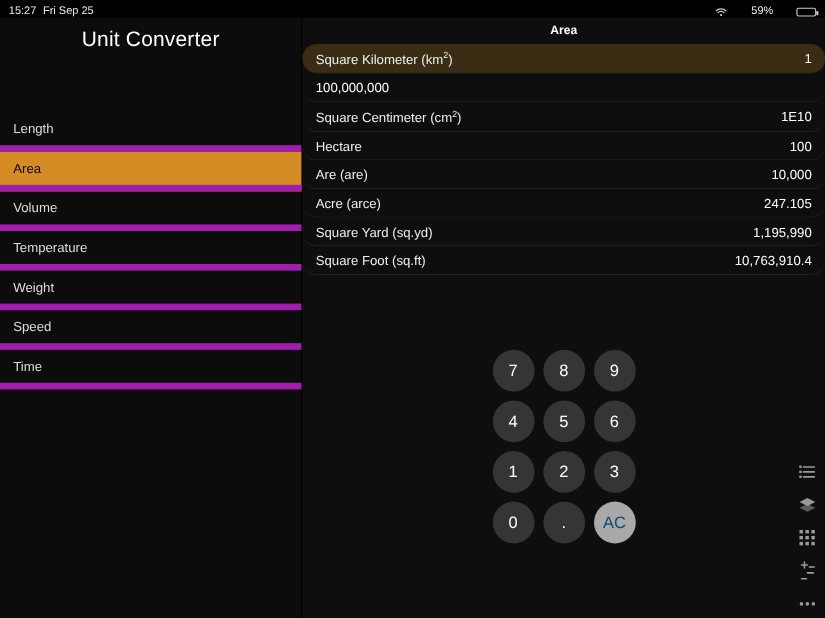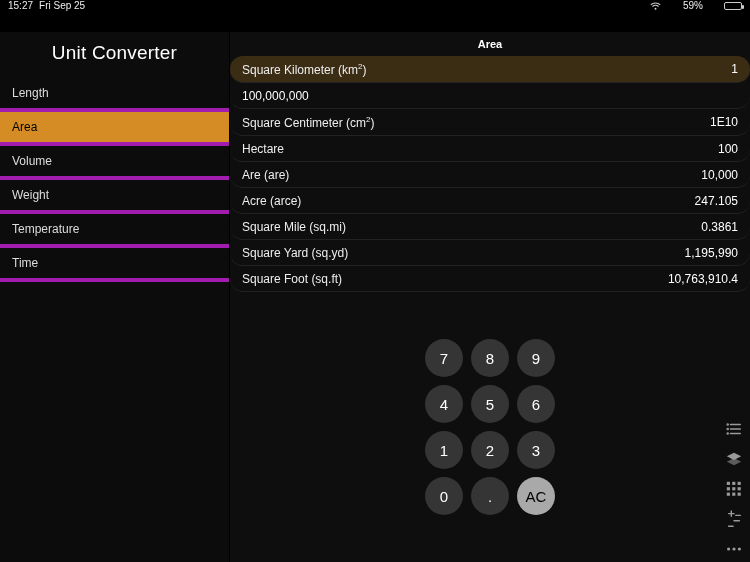--- a/index.html
+++ b/index.html
@@ -1,50 +1,50 @@
 <!DOCTYPE html>
 <html><head>
 <meta charset="utf-8">
 <style>
   * { margin: 0; padding: 0; box-sizing: border-box; font-family: -apple-system, "Helvetica Neue", Arial, sans-serif; }
   html, body { width: 750px; height: 562px; background: #000; color: #fff; overflow: hidden; }
   .root { display: flex; flex-direction: column; width: 100%; height: 100%; }
 
   
-  .status-bar { height: 32px; display: flex; align-items: flex-start; justify-content: space-between; padding: 0 8px; font-size: 10px; color: #eee; }
+  .status-bar { height: 16px; display: flex; align-items: flex-end; justify-content: space-between; padding: 0 8px; font-size: 10px; color: #eee; }
   .status-left { display: flex; gap: 6px; }
   .status-right { display: flex; align-items: center; gap: 21px; }
   .wifi-icon, .battery-icon { display: inline-flex; }
   .battery { width: 18px; height: 8px; border: 1px solid #ccc; border-radius: 2px; position: relative; }
   .battery::after { content: ""; position: absolute; right: -3px; top: 2px; width: 2px; height: 4px; background: #ccc; border-radius: 1px; }
   .battery-fill { height: 100%; width: 59%; background: #ccc; border-radius: 1px; }
 
   .body { flex: 1; display: flex; min-height: 0; }
 
   
-  .sidebar { width: 230px; background: #0c0c0c; display: flex; flex-direction: column; border-right: 1px solid #000; }
+  .sidebar { width: 275px; background: #0c0c0c; display: flex; flex-direction: column; border-right: 1px solid #000; gap: 40px; }
   .app-title { font-size: 19px; font-weight: 400; text-align: center; padding: 10px 0 14px 0; letter-spacing: 0.2px; }
   .cat-list { display: flex; flex-direction: column; }
-  .cat-item { font-size: 12px; color: #ddd; padding: 8px 12px; border-bottom: 4px solid #a21caf; cursor: pointer; }
+  .cat-item { font-size: 12px; color: #ddd; padding: 8px 12px; border-bottom: 6px solid #a21caf; cursor: pointer; }
   .cat-item.selected { background: #d58c24; color: #000; }
 
   
   .main { flex: 1; display: flex; flex-direction: column; background: #0e0e0e; min-width: 0; }
   .main-header { text-align: center; font-size: 11px; font-weight: 600; color: #fff; padding: 6px 0; }
   .unit-list { display: flex; flex-direction: column; }
   .unit-row { display: flex; justify-content: space-between; align-items: center; padding: 5.5px 12px; font-size: 12px; color: #eee; border-bottom: 1px solid #222; cursor: pointer; border-radius: 13px; }
   .unit-row.selected { background: #3a2d14; }
   .unit-label sup { font-size: 8px; }
   .unit-value { color: #fff; }
 
   
   .keypad-area { flex: 1; position: relative; display: flex; align-items: center; justify-content: center; }
   .keypad { display: grid; grid-template-columns: repeat(3, 38px); grid-auto-rows: 38px; gap: 8px; }
   .key { width: 38px; height: 38px; border-radius: 50%; background: #353535; color: #fff; font-size: 15px; display: flex; align-items: center; justify-content: center; cursor: pointer; user-select: none; }
-  .key.op { background: #a9a9a9; color: #000000; }
+  .key.op { background: #a9a9a9; color: #0c4a6e; }
 
   
   .tools { position: absolute; right: 6px; bottom: 4px; display: flex; flex-direction: column; gap: 12px; align-items: center; }
   .tool { width: 20px; height: 18px; color: #9a9a9a; cursor: pointer; display: flex; align-items: center; justify-content: center; }
   .tool svg { width: 18px; height: 18px; }
 </style>
 </head>
 <body>
 
 <div class="root">
@@ -66,22 +66,23 @@
   </div>
 
   <div class="body">
 
     <div class="sidebar">
       <div class="app-title">Unit Converter</div>
       <div class="cat-list" id="cat-list">
           <div class="cat-item">Length</div>
           <div class="cat-item selected">Area</div>
           <div class="cat-item">Volume</div>
+          <div class="cat-item">Temperature</div>
           <div class="cat-item">Weight</div>
-          <div class="cat-item">Temperature</div>
+          <div class="cat-item">Speed</div>
           <div class="cat-item">Time</div>
         </div>
     </div>
 
     <div class="main">
       <div class="main-header">Area</div>
       <div class="unit-list" id="unit-list">
           <div class="unit-row selected">
             <span class="unit-label">Square Kilometer (km<sup>2</sup>)</span>
             <span class="unit-value">1</span>
@@ -97,24 +98,20 @@
             <span class="unit-label">Hectare</span>
             <span class="unit-value">100</span>
           </div>
           <div class="unit-row">
             <span class="unit-label">Are (are)</span>
             <span class="unit-value">10,000</span>
           </div>
           <div class="unit-row">
             <span class="unit-label">Acre (arce)</span>
             <span class="unit-value">247.105</span>
-          </div>
-          <div class="unit-row">
-            <span class="unit-label">Square Mile (sq.mi)</span>
-            <span class="unit-value">0.3861</span>
           </div>
           <div class="unit-row">
             <span class="unit-label">Square Yard (sq.yd)</span>
             <span class="unit-value">1,195,990</span>
           </div>
           <div class="unit-row">
             <span class="unit-label">Square Foot (sq.ft)</span>
             <span class="unit-value">10,763,910.4</span>
           </div>
         </div>

